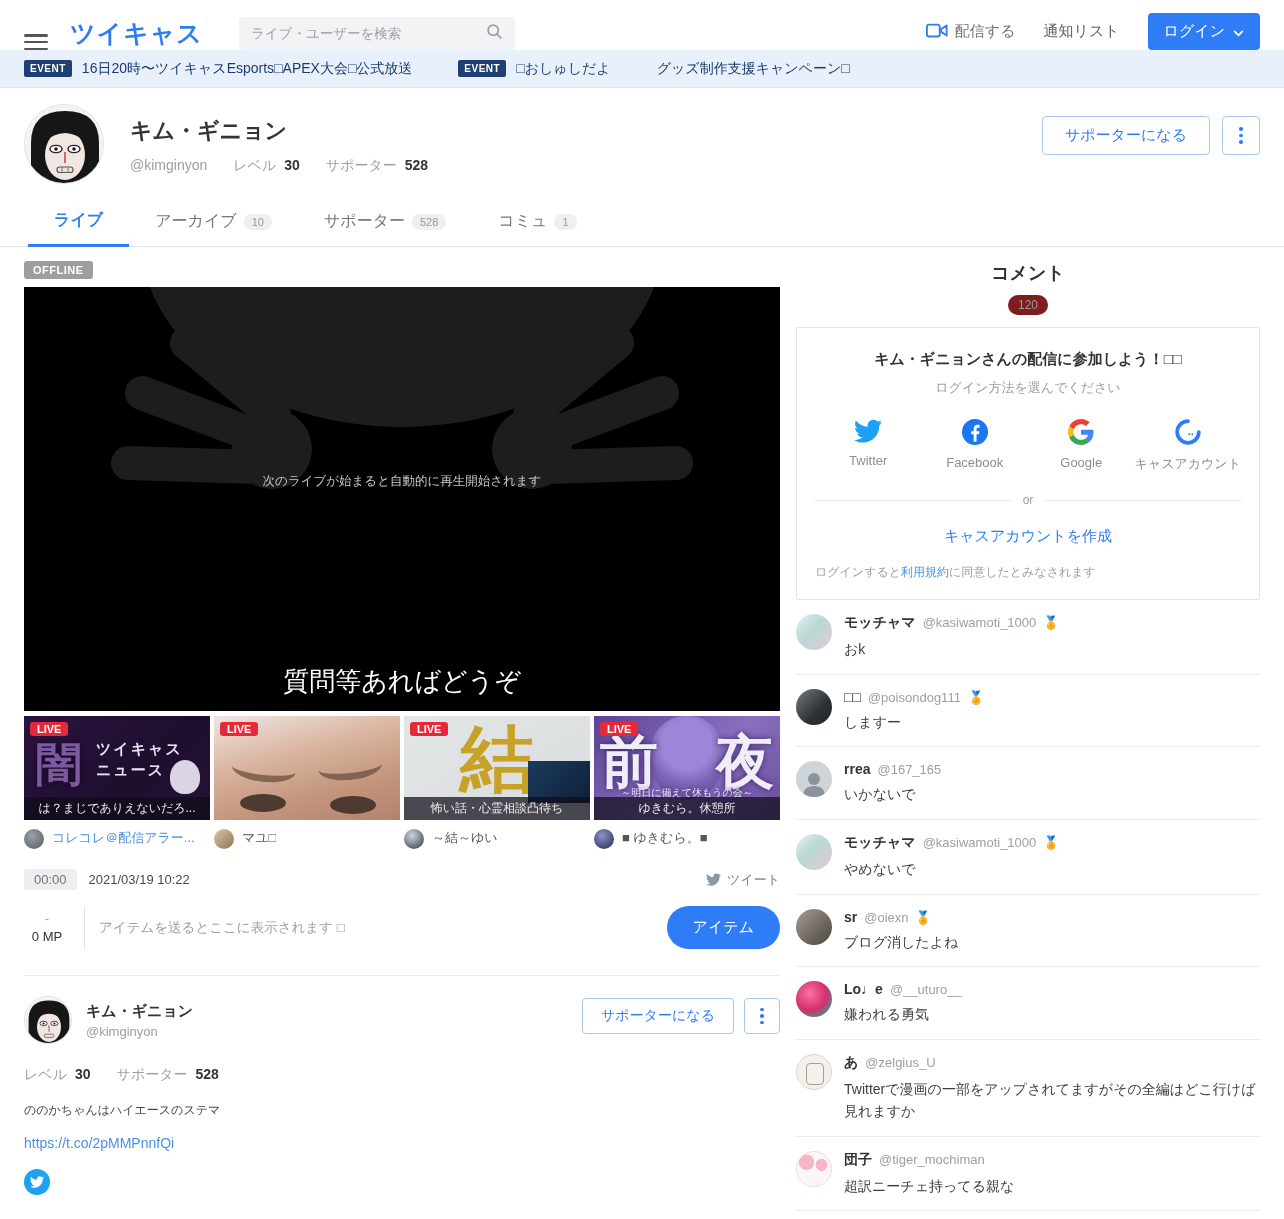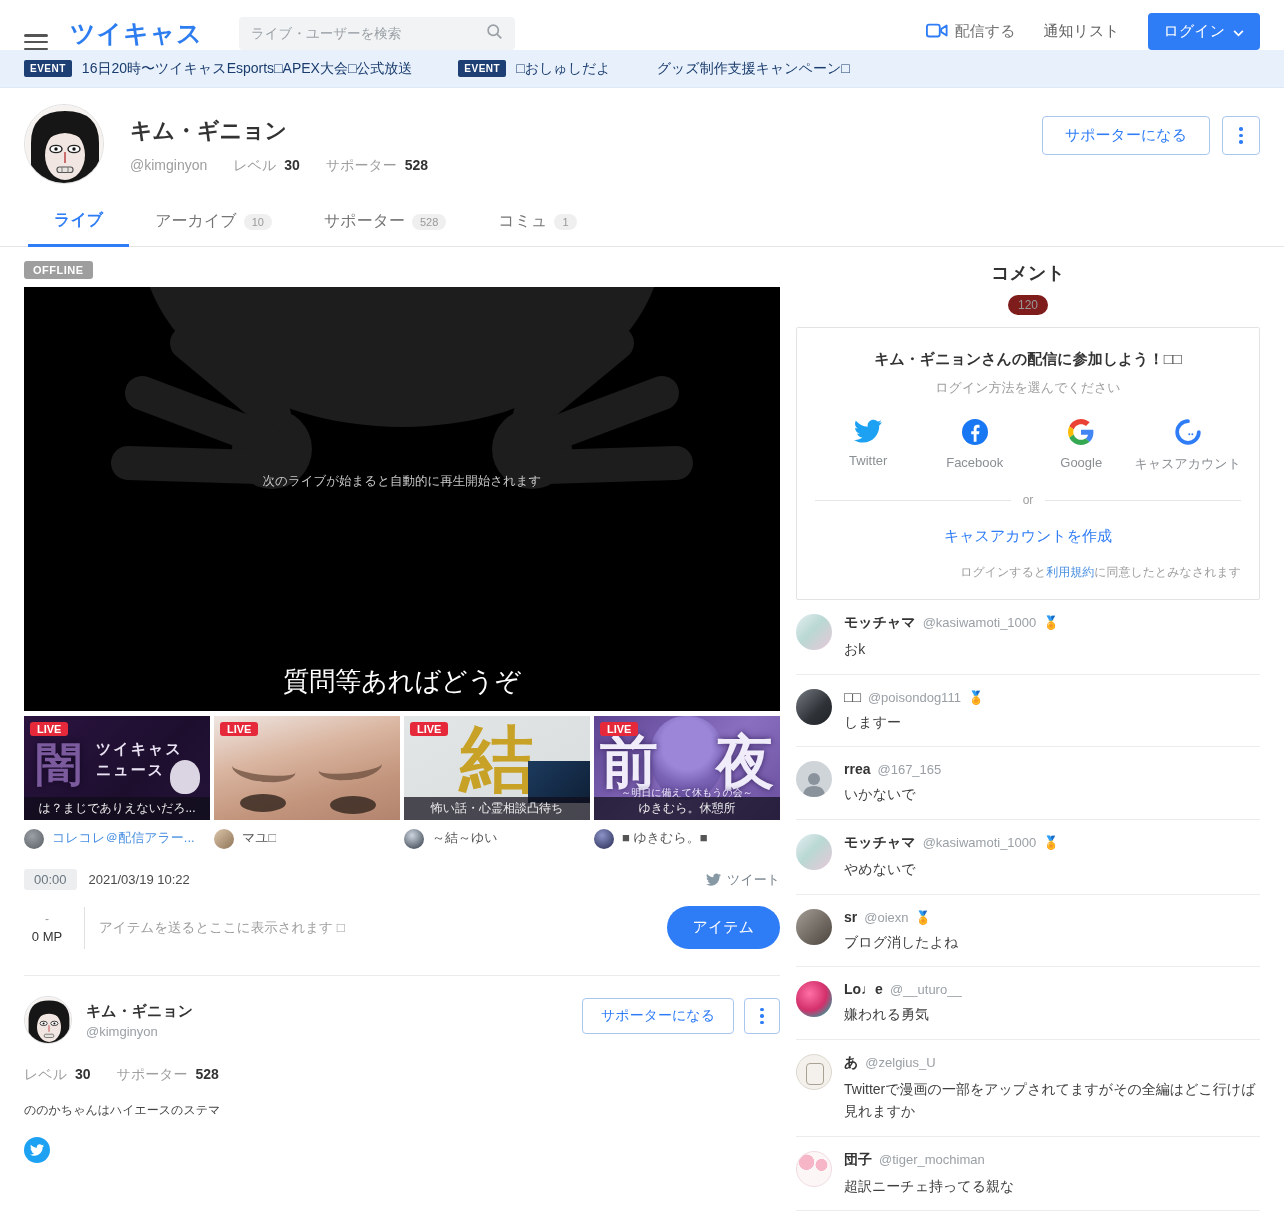--- a/index.html
+++ b/index.html
@@ -117,21 +117,21 @@
   .login-card { margin-top:12px; border:1px solid #e3e3e3; border-radius:2px; padding:22px 18px 18px; }
   .lc-title { font-size:15px; font-weight:bold; color:#333; text-align:center; }
   .lc-sub { font-size:13px; color:#9e9e9e; text-align:center; margin-top:10px; }
   .providers { display:flex; margin-top:22px; }
   .provider { flex:1; display:flex; flex-direction:column; align-items:center; gap:10px; cursor:pointer; }
   .provider .plabel { font-size:13px; color:#8a8f94; white-space:nowrap; }
   .or-row { margin-top:20px; display:flex; align-items:center; gap:12px; }
   .or-row .line { flex:1; height:1px; background:#e5e5e5; }
   .or-row .or { font-size:12px; color:#9e9e9e; }
   .create-link { margin-top:20px; text-align:center; font-size:15px; color:#2e7cf6; cursor:pointer; }
-  .terms { margin-top:18px; text-align:right; font-size:12px; color:#9e9e9e; }
+  .terms { margin-top:18px; text-align:left; font-size:12px; color:#9e9e9e; }
   .terms a { color:#4a90e2; text-decoration:none; cursor:pointer; }
   .comment { padding:14px 0 13px; border-bottom:1px solid #ececec; display:flex; gap:12px; }
   .c-av { width:36px; height:36px; border-radius:50%; flex:none; position:relative; overflow:hidden; }
   .c-body { flex:1; min-width:0; }
   .c-head { display:flex; align-items:baseline; gap:7px; }
   .c-name { font-size:14px; font-weight:bold; color:#333; white-space:nowrap; }
   .c-handle { font-size:13px; color:#9aa0a6; }
   .c-badge { font-size:13px; }
   .c-text { margin-top:7px; font-size:14px; color:#3f3f3f; line-height:1.55; }
   .cav-0,.cav-3 { background:linear-gradient(135deg,#e6eef2,#b9d8d4 45%,#e8c8d8); }
@@ -388,20 +388,21 @@
           </button>
       </div>
       <div class="bp-meta">
         <span>レベル</span>
         <b>30</b>
         <span style="width:10px"></span>
         <span>サポーター</span>
         <b>528</b>
       </div>
       <div class="bp-bio">ののかちゃんはハイエースのステマ</div>
+      <div class="bp-link">https://t.co/2pMMPnnfQi</div>
       <div class="bp-tw">
         <svg width="14" height="12" viewBox="0 0 24 20">
             <path fill="#fff" d="M23.9 2.6c-.9.4-1.8.7-2.8.8 1-.6 1.8-1.6 2.2-2.7-1 .6-2 1-3.1 1.2C19.3.9 18 .3 16.6.3c-2.7 0-4.9 2.2-4.9 4.9 0 .4 0 .8.1 1.1C7.7 6.1 4.1 4.2 1.6 1.2c-.4.7-.7 1.6-.7 2.5 0 1.7.9 3.2 2.2 4.1-.8 0-1.6-.2-2.2-.6v.1c0 2.4 1.7 4.4 3.9 4.8-.4.1-.8.2-1.3.2-.3 0-.6 0-.9-.1.6 2 2.4 3.4 4.6 3.4-1.7 1.3-3.8 2.1-6.1 2.1H0c2.2 1.4 4.8 2.2 7.6 2.2 9.1 0 14-7.5 14-14v-.6c1-.7 1.8-1.6 2.3-2.7z"></path>
           </svg>
       </div>
     </div>
   </div>
 
   <div class="col-right">
     <div class="c-header">

